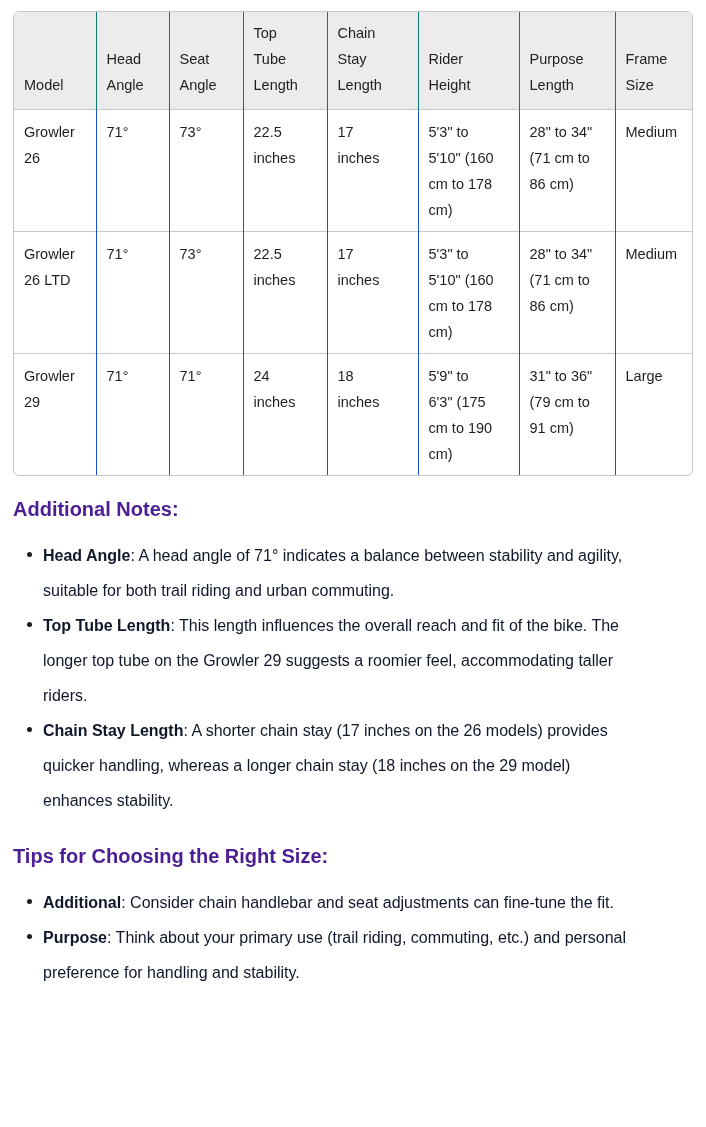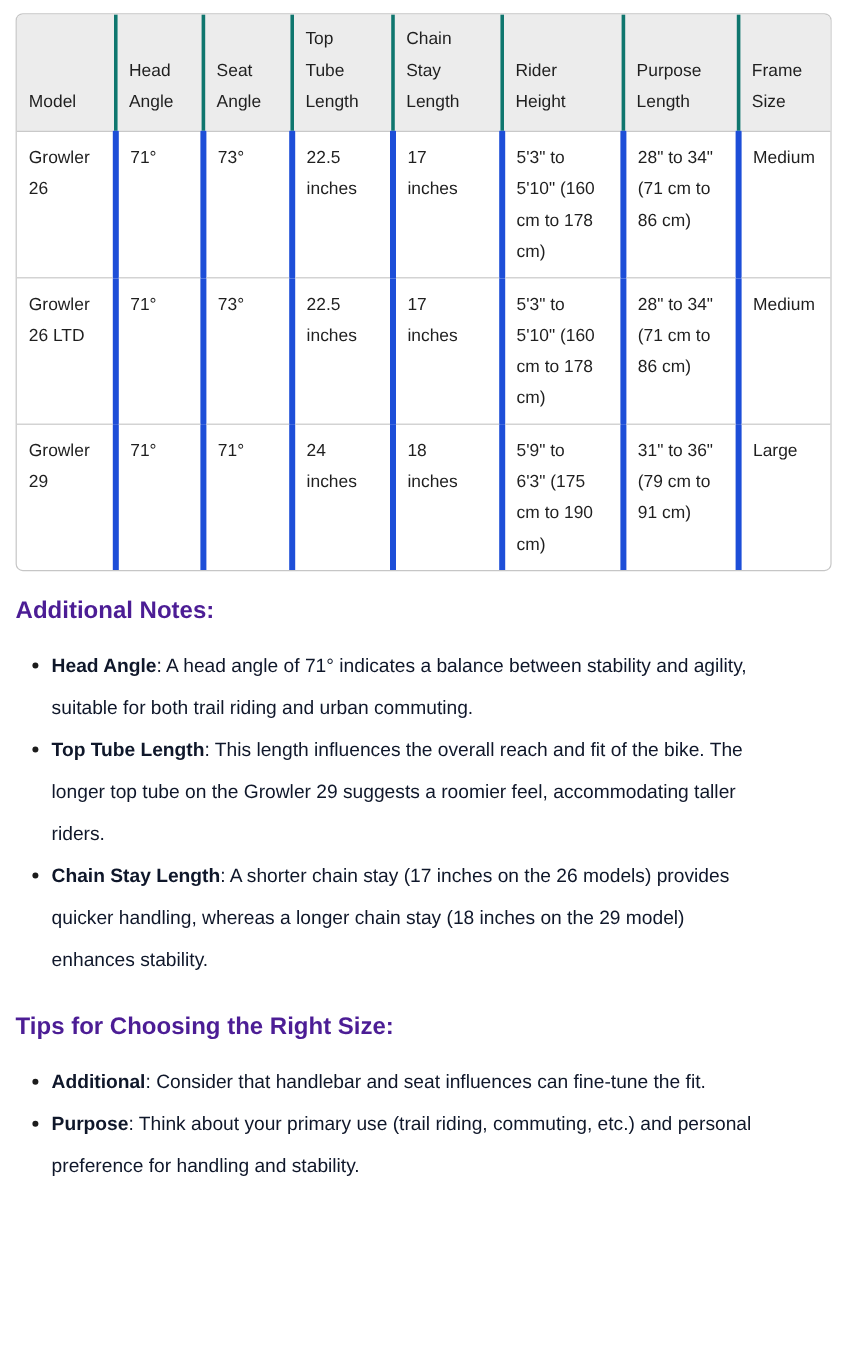--- a/index.html
+++ b/index.html
@@ -36,30 +36,30 @@
     font-size: 14.5px;
     line-height: 26px;
     color: #1f1f1f;
   }
   table.spec th {
     background: #ececec;
     font-weight: 400;
     text-align: left;
     vertical-align: bottom;
     padding: 8px 6px 11px 10px;
-    border-left: 3px solid #0f766e;
+    border-left: 1px solid #0f766e;
     white-space: pre-line;
     overflow: hidden;
   }
   table.spec th:first-child { border-left: none; }
   table.spec thead tr { height: 91px; }
   table.spec td {
     vertical-align: top;
     padding: 9px 6px 8px 10px;
-    border-left: 5px solid #1d4ed8;
+    border-left: 1px solid #1d4ed8;
     border-top: 1px solid #c9c9c9;
     white-space: pre-line;
     overflow: hidden;
   }
   table.spec td:first-child { border-left: none; }
   table.spec tbody tr { height: 115px; }
 
   
   h2.sec-heading {
     font-size: 20px;
@@ -199,18 +199,18 @@
     <li><span class="li-label">Top Tube Length</span><span class="li-text">: This length influences the overall reach and fit of the bike. The
 longer top tube on the Growler 29 suggests a roomier feel, accommodating taller
 riders.</span></li>
     <li><span class="li-label">Chain Stay Length</span><span class="li-text">: A shorter chain stay (17 inches on the 26 models) provides
 quicker handling, whereas a longer chain stay (18 inches on the 29 model)
 enhances stability.</span></li>
   </ul>
 
   <h2 class="sec-heading second">Tips for Choosing the Right Size:</h2>
   <ul class="notes">
-    <li><span class="li-label">Additional</span><span class="li-text">: Consider that handlebar and seat influences can fine-tune the fit.</span></li>
+    <li><span class="li-label">Additional</span><span class="li-text">: Consider chain handlebar and seat adjustments can fine-tune the fit.</span></li>
     <li><span class="li-label">Purpose</span><span class="li-text">: Think about your primary use (trail riding, commuting, etc.) and personal
 preference for handling and stability.</span></li>
   </ul>
 
 </div>
 
 </body></html>

